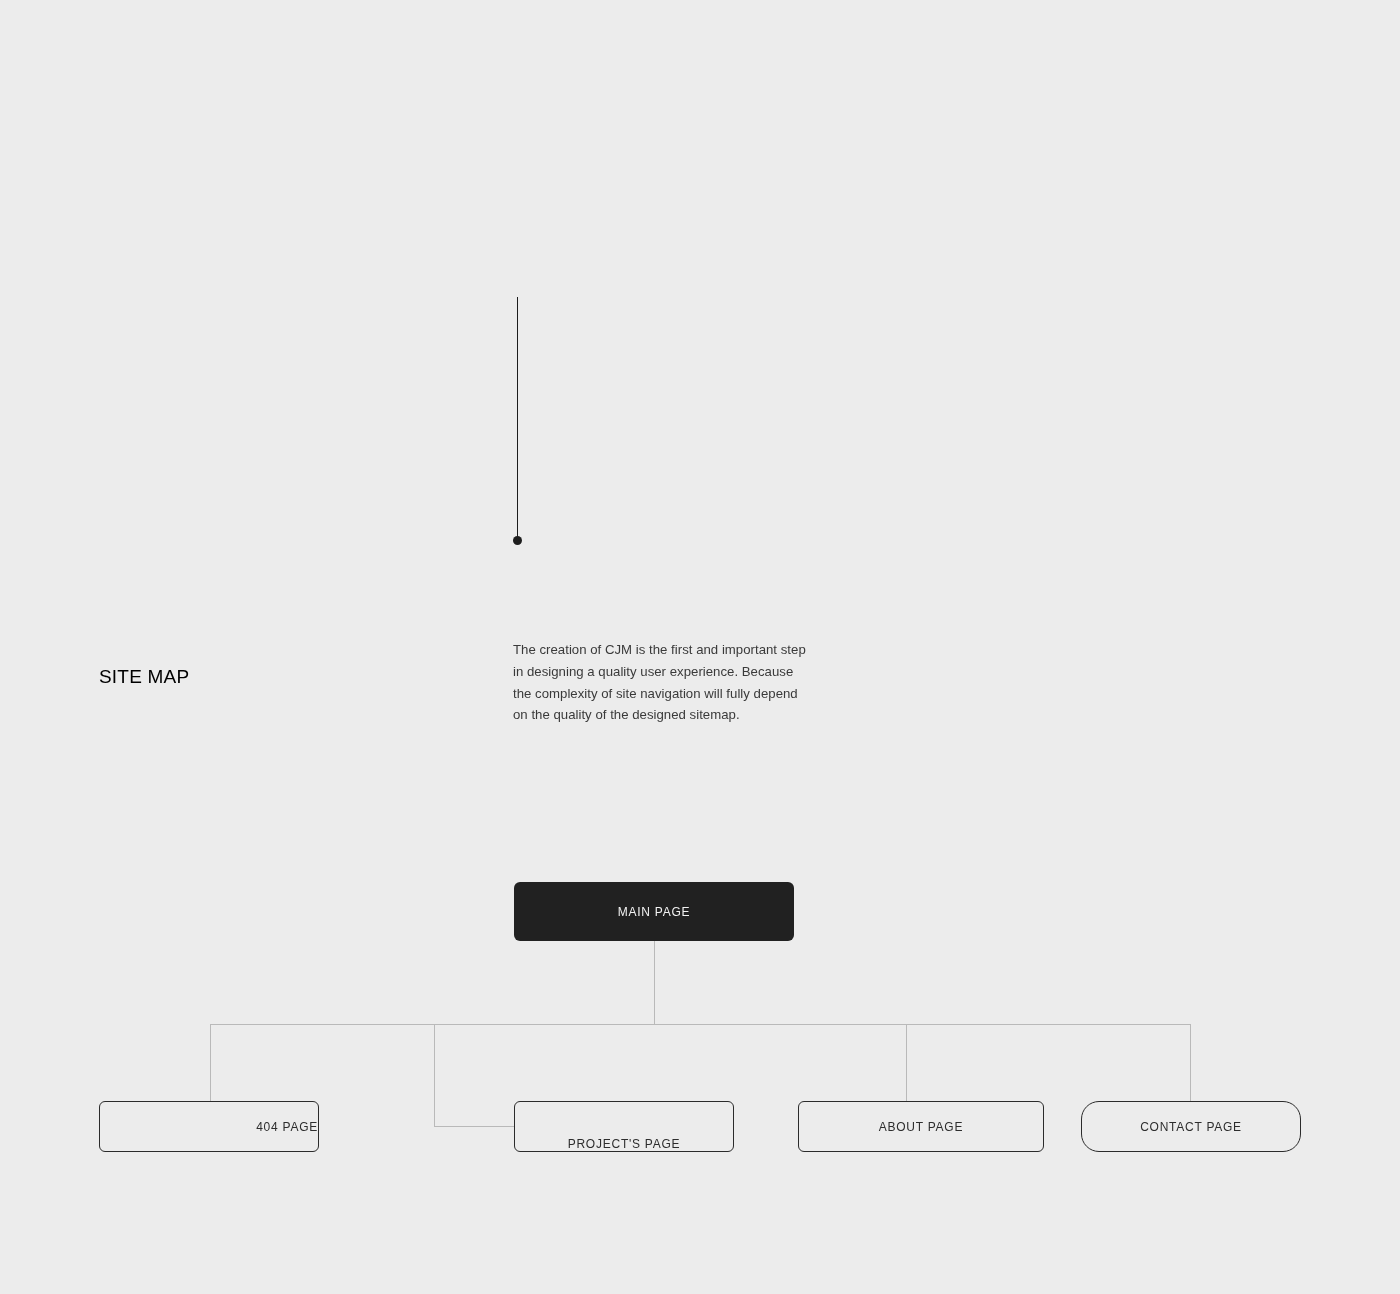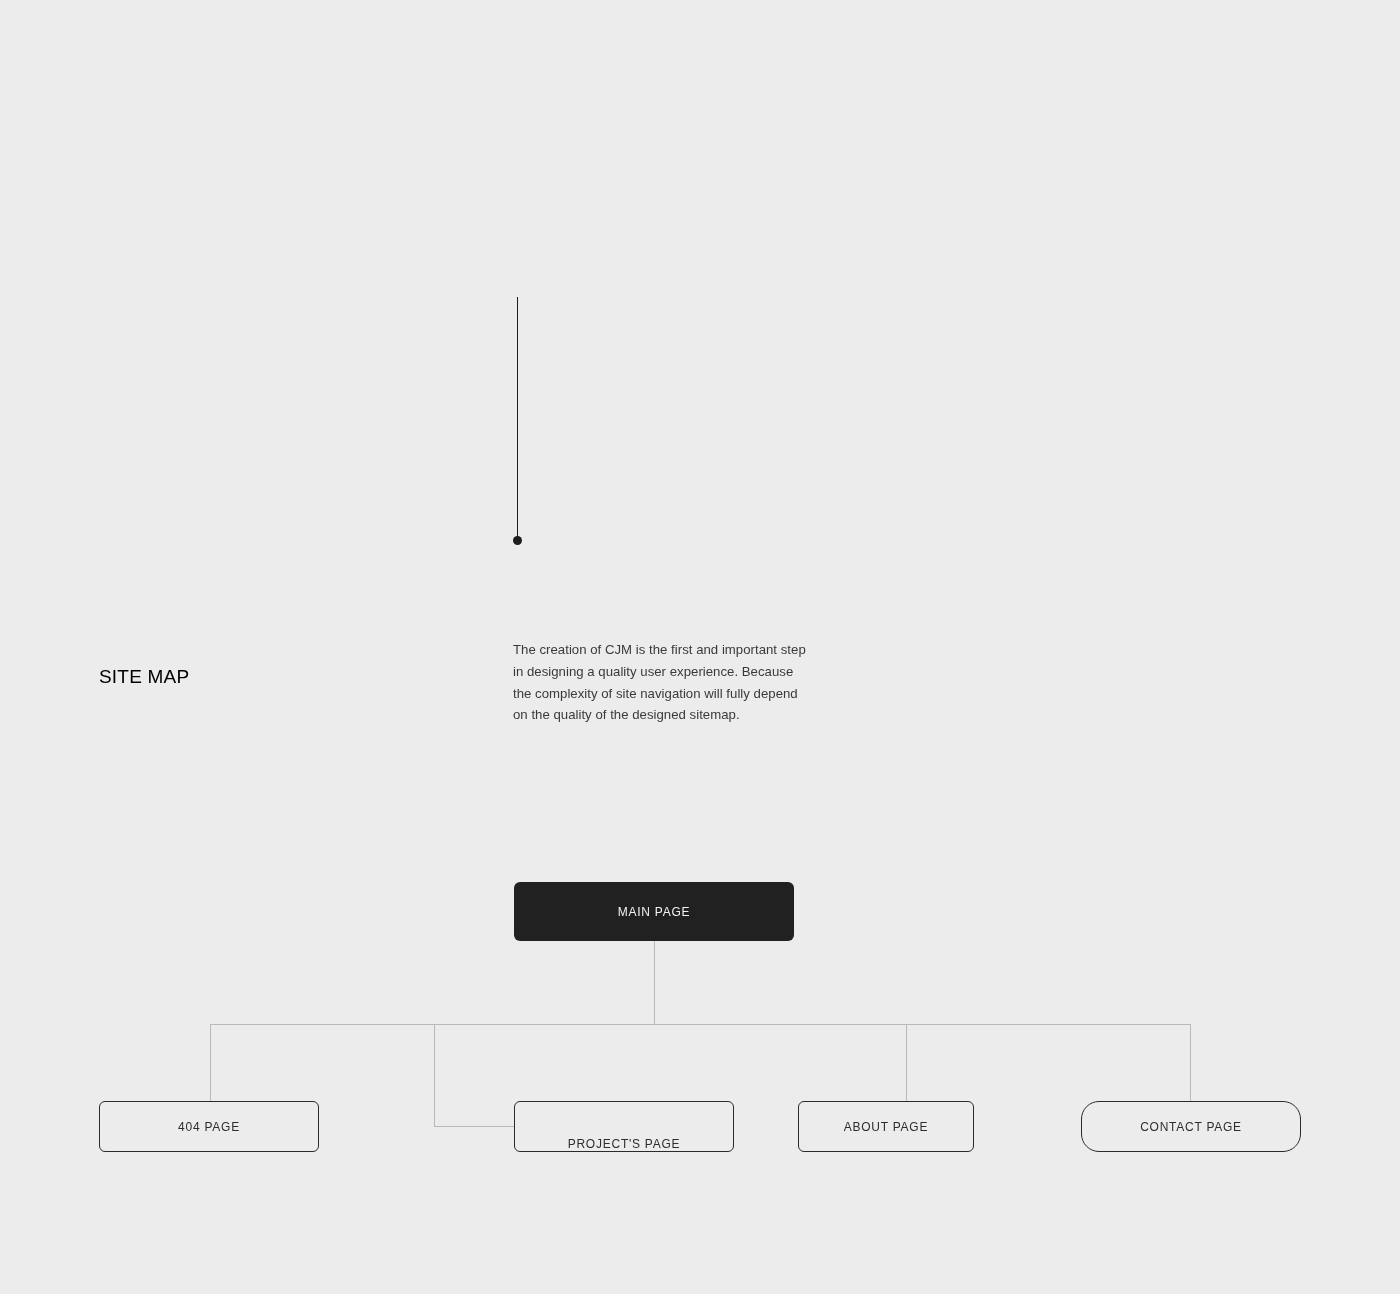--- a/index.html
+++ b/index.html
@@ -116,29 +116,29 @@
   <div class="conn conn-h" style="left:434px; top:1126px; width:81px;"></div>
 
   <div class="conn conn-v" style="left:906px; top:1024px; height:78px;"></div>
 
   <div class="conn conn-v" style="left:1190px; top:1024px; height:78px;"></div>
 
   <div class="node node-root" style="left:514px; top:882px; width:280px; height:59px;">
     <span>MAIN PAGE</span>
   </div>
 
-  <div class="node node-child" style="left:99px; top:1101px; width:220px; height:51px;">
+  <div class="node node-child" style="left:99px; top:1101px; width:220px; height:51px;justify-content:flex-end;">
     <span>404 PAGE</span>
   </div>
 
   <div class="node node-child" style="left:514px; top:1101px; width:220px; height:51px;align-items:flex-end;">
     <span>PROJECT'S PAGE</span>
   </div>
 
-  <div class="node node-child" style="left:798px; top:1101px; width:176px; height:51px;">
+  <div class="node node-child" style="left:798px; top:1101px; width:246px; height:51px;">
     <span>ABOUT PAGE</span>
   </div>
 
   <div class="node node-child" style="left:1081px; top:1101px; width:220px; height:51px;border-radius:18px;">
     <span>CONTACT PAGE</span>
   </div>
 
 </div>
 
 </body></html>

